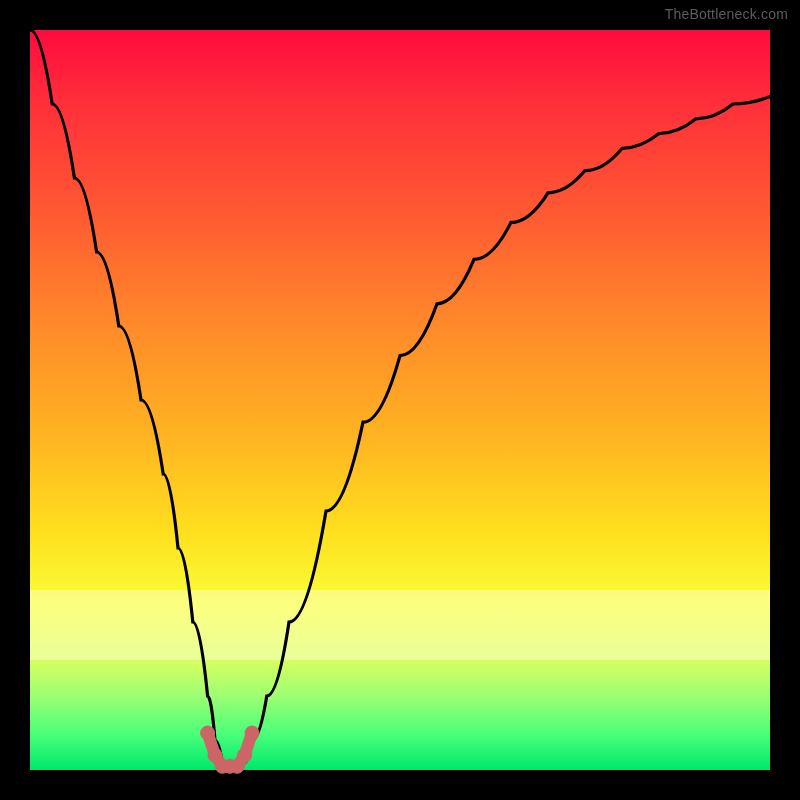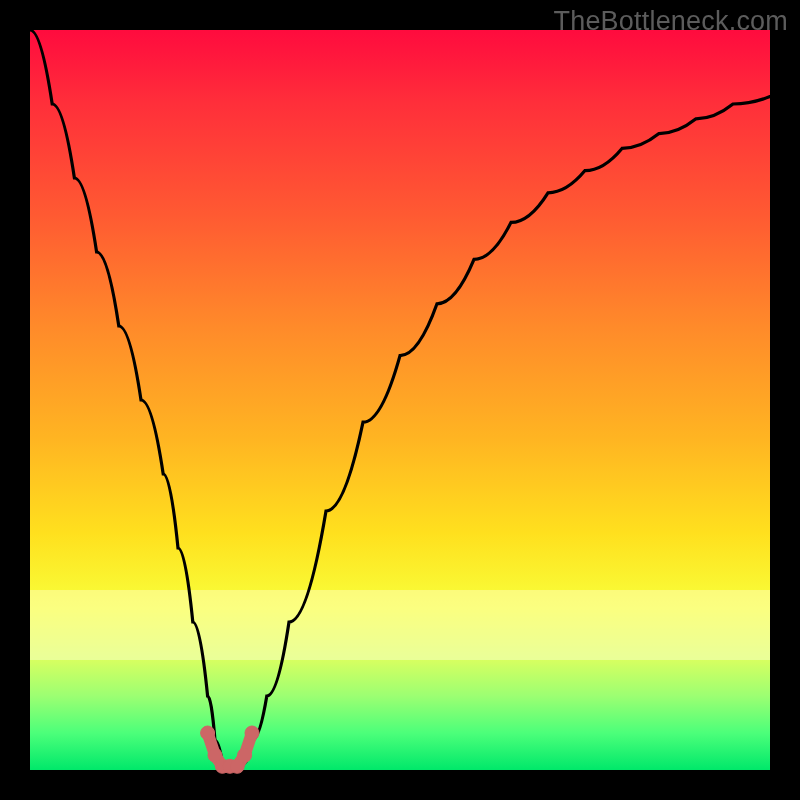--- a/index.html
+++ b/index.html
@@ -48,21 +48,21 @@
     top: 560px;
     height: 70px;
     background: rgba(255,255,200,0.45);
     mix-blend-mode: screen;
   }
   .watermark {
     position: absolute;
     top: 6px;
     right: 12px;
     color: #5c5c5c;
-    font-size: 27px;
+    font-size: 14px;
     letter-spacing: 0.2px;
     z-index: 10;
     user-select: none;
   }
   svg.curve {
     position: absolute;
     left: 0;
     top: 0;
     width: 740px;
     height: 740px;

